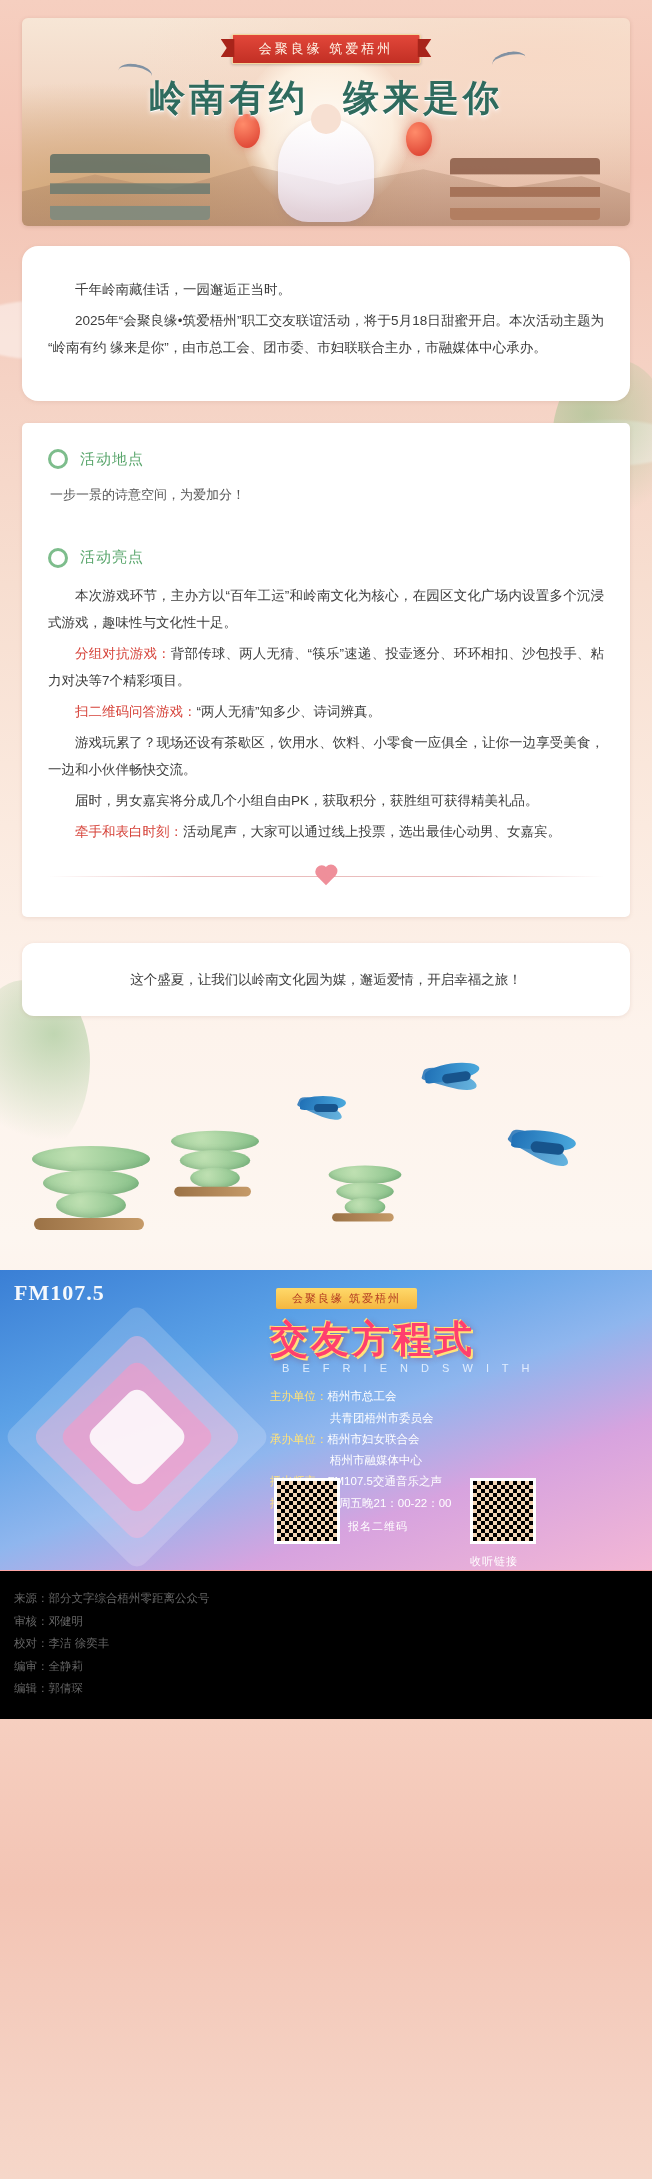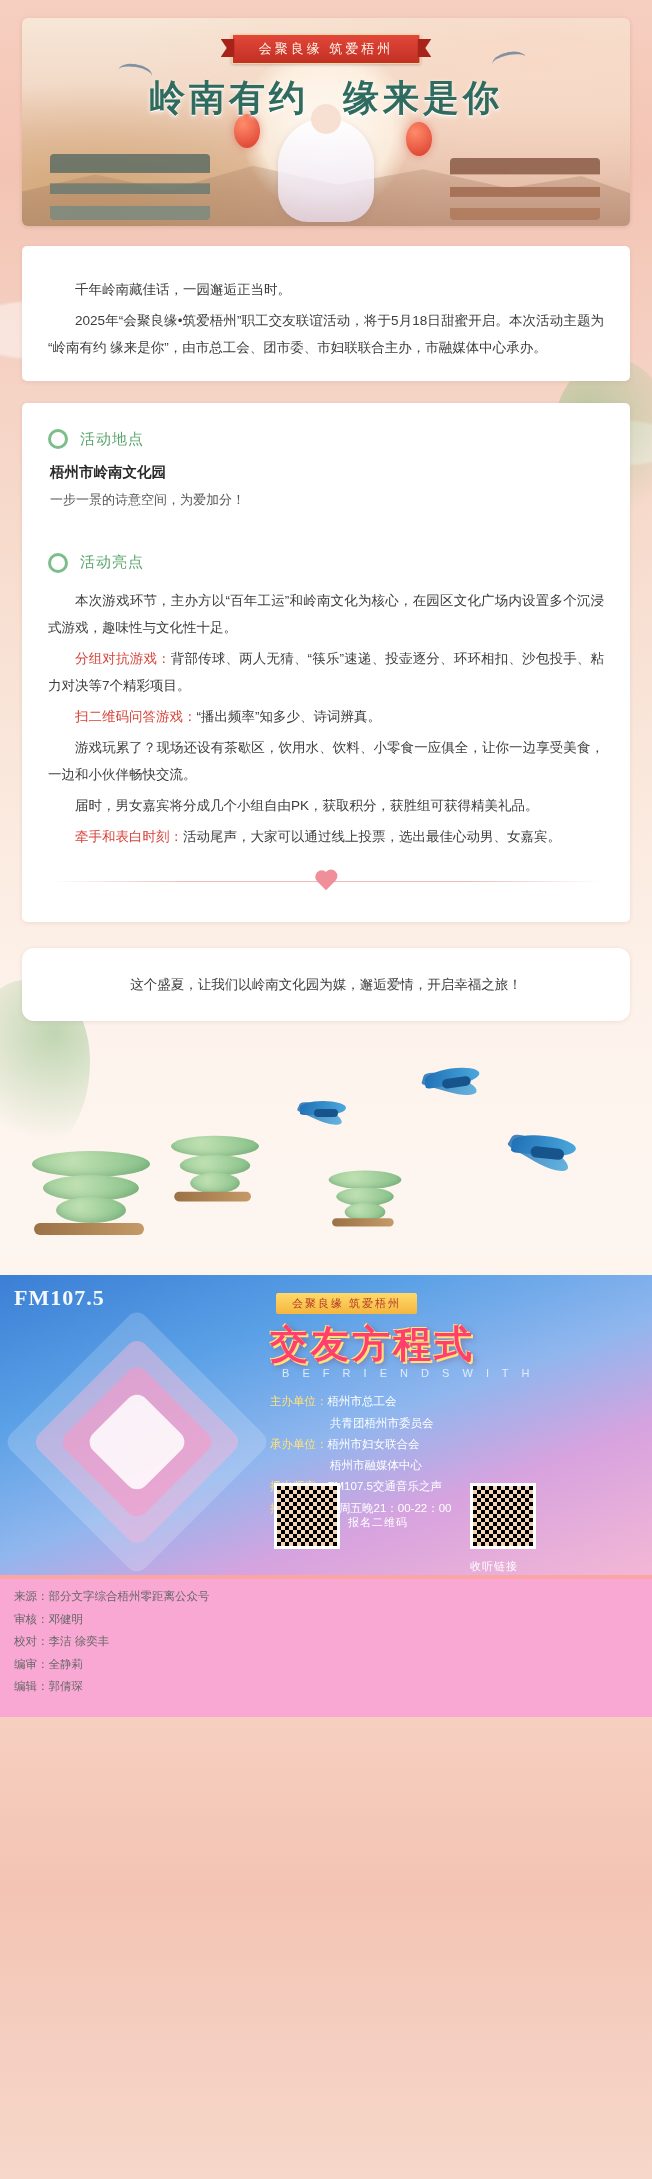--- a/index.html
+++ b/index.html
@@ -128,21 +128,21 @@
 
   
   .card {
     position: relative; z-index: 2;
     margin: 22px 22px 0 22px;
     background: #ffffff;
     border-radius: 5px;
     padding: 26px 26px 24px 26px;
     box-shadow: 0 1px 4px rgba(170,130,110,0.18);
   }
-  .card.intro { margin-top: 20px; padding: 30px 26px 20px 26px; }
+  .card.intro { margin-top: 20px; padding: 30px 26px 40px 26px; border-radius: 16px; }
 
   p.para {
     font-size: 13.5px;
     line-height: 2.0;
     color: #3c3c3c;
     text-indent: 2em;
     text-align: justify;
   }
   p.para + p.para { margin-top: 4px; }
   .para .hl-red { color: #d6433a; }
@@ -319,26 +319,26 @@
     background-blend-mode: difference;
     border: 3px solid #fff;
   }
   .qr-cap {
     position: absolute; font-size: 11px; color: #fff; letter-spacing: 1px;
   }
 
   
   .credits {
     position: relative; z-index: 3;
-    background: #f9a8d4;
-    padding: 6px 14px 20px 14px;
+    background: #000000;
+    padding: 16px 14px 20px 14px;
     font-size: 11.5px;
     color: #666;
     line-height: 1.95;
-    border-top: 4px solid #fca5a5;
+    border-top: 1px solid #fca5a5;
   }
 </style>
 </head>
 <body>
 
 <div class="bg-deco">
   <div class="cloud" style="width:180px;height:60px;left:-40px;top:300px;"></div>
   <div class="cloud" style="width:140px;height:46px;right:-30px;top:420px;"></div>
   <div class="side-leaf" style="right:-20px;top:360px;"></div>
   <div class="side-leaf" style="left:-30px;top:980px;transform:scaleX(-1);"></div>
@@ -367,39 +367,38 @@
   <p class="para">千年岭南藏佳话，一园邂逅正当时。</p>
   <p class="para">2025年“会聚良缘•筑爱梧州”职工交友联谊活动，将于5月18日甜蜜开启。本次活动主题为“岭南有约 缘来是你”，由市总工会、团市委、市妇联联合主办，市融媒体中心承办。</p>
 </div>
 
 <div class="card">
 
   <div class="sec-head">
     <span class="sec-dot"></span>
     <span class="sec-title">活动地点</span>
   </div>
-  <div class="sub-head">梧州市岭南文化园</div>
   <div class="sub-line">一步一景的诗意空间，为爱加分！</div>
 
   <div class="spacer-20"></div>
   <div class="spacer-20"></div>
 
   <div class="sec-head">
     <span class="sec-dot"></span>
     <span class="sec-title">活动亮点</span>
   </div>
 
   <p class="para">
     <span>本次游戏环节，主办方以“百年工运”和岭南文化为核心，在园区文化广场内设置多个沉浸式游戏，趣味性与文化性十足。</span>
   </p>
   <p class="para">
     <span class="hl-red">分组对抗游戏：</span><span>背部传球、两人无猜、“筷乐”速递、投壶逐分、环环相扣、沙包投手、粘力对决等7个精彩项目。</span>
   </p>
   <p class="para">
-    <span class="hl-red">扫二维码问答游戏：</span><span>“播出频率”知多少、诗词辨真。</span>
+    <span class="hl-red">扫二维码问答游戏：</span><span>“两人无猜”知多少、诗词辨真。</span>
   </p>
   <p class="para">
     <span>游戏玩累了？现场还设有茶歇区，饮用水、饮料、小零食一应俱全，让你一边享受美食，一边和小伙伴畅快交流。</span>
   </p>
   <p class="para">
     <span>届时，男女嘉宾将分成几个小组自由PK，获取积分，获胜组可获得精美礼品。</span>
   </p>
   <p class="para">
     <span class="hl-red">牵手和表白时刻：</span><span>活动尾声，大家可以通过线上投票，选出最佳心动男、女嘉宾。</span>
   </p>
@@ -468,21 +467,21 @@
     <div class="poster-info">
       <div><span class="k">主办单位：</span><span>梧州市总工会</span></div>
       <div style="padding-left:60px;"><span>共青团梧州市委员会</span></div>
       <div><span class="k">承办单位：</span><span>梧州市妇女联合会</span></div>
       <div style="padding-left:60px;"><span>梧州市融媒体中心</span></div>
       <div><span class="k">播出频率：</span><span>FM107.5交通音乐之声</span></div>
       <div><span class="k">播出时间：</span><span>每周五晚21：00-22：00</span></div>
     </div>
 
     <div class="poster-qr"></div>
-    <div class="qr-cap" style="left:348px;top:240px;">报名二维码</div>
+    <div class="qr-cap" style="left:348px;top:249px;">报名二维码</div>
     <div class="poster-qr2"></div>
     <div class="qr-cap" style="left:470px;top:284px;">收听链接</div>
   </div>
 </div>
 
 <div class="credits">
   <div>来源：部分文字综合梧州零距离公众号</div>
   <div>审核：邓健明</div>
   <div>校对：李洁   徐奕丰</div>
   <div>编审：全静莉</div>

